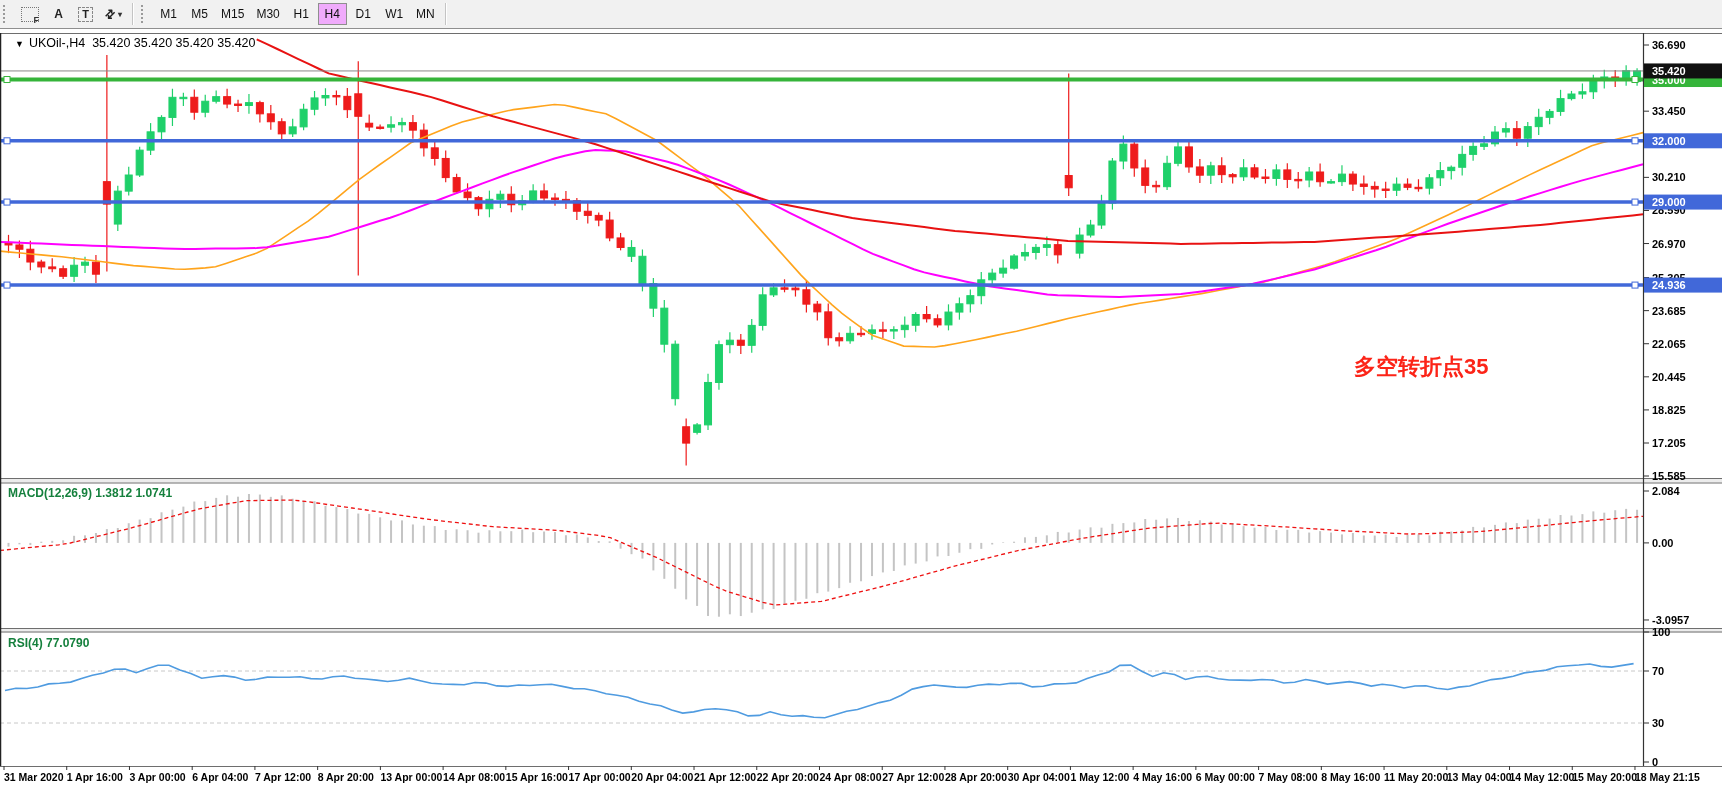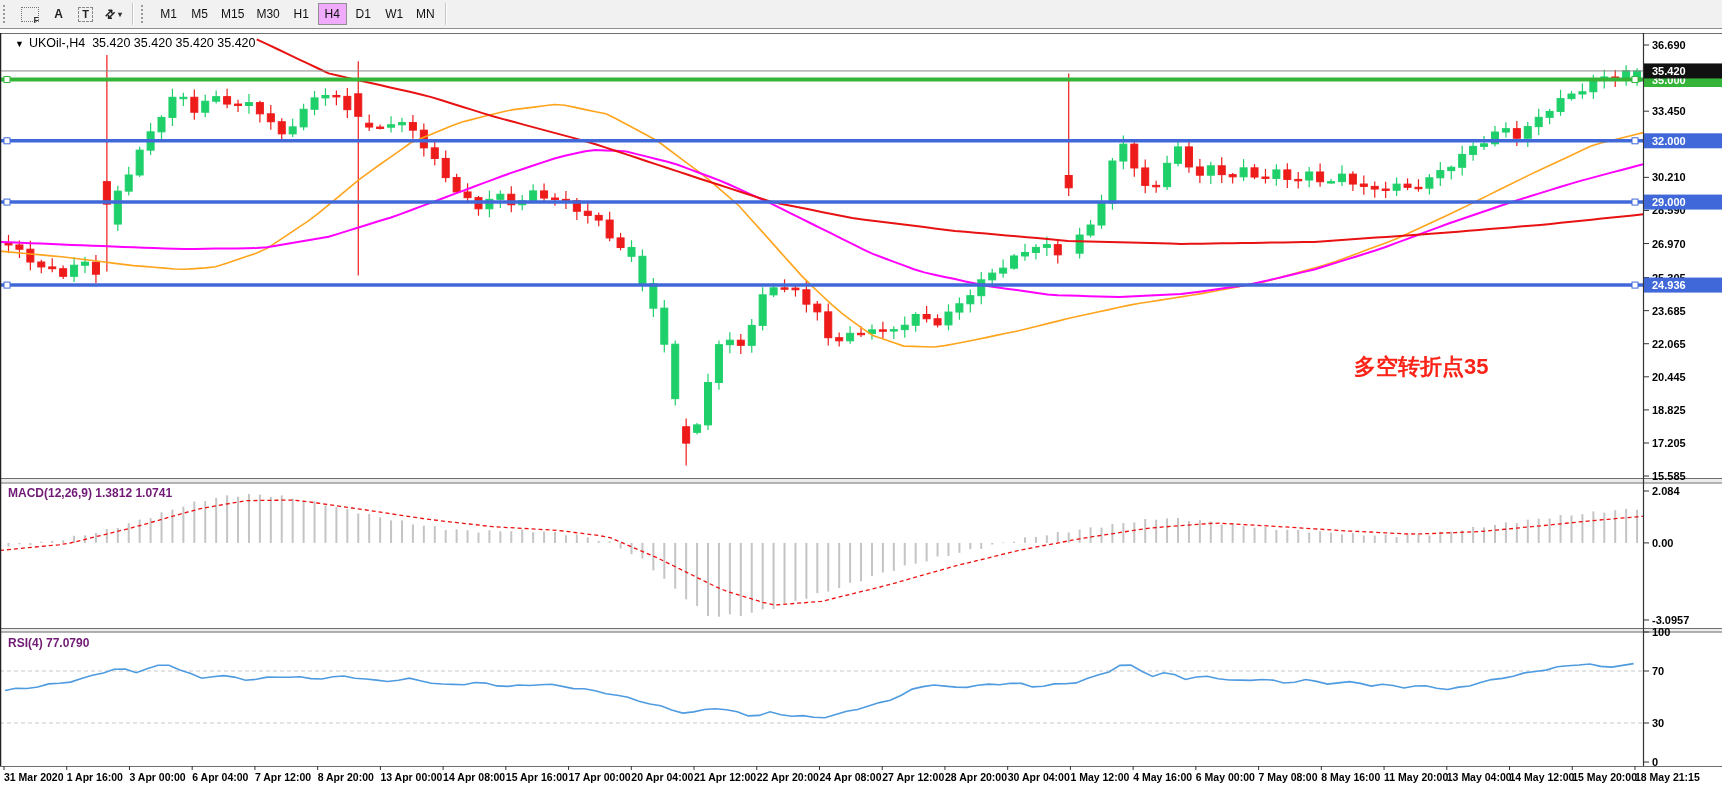--- a/index.html
+++ b/index.html
@@ -18,21 +18,21 @@
   .sep{width:1px;height:22px;background:#c4c4c4;border-right:1px solid #fff;margin:0 4px;}
   .ficon{width:16px;height:13px;border:1px dotted #777;position:relative;}
   .ficon span{position:absolute;right:-1px;bottom:-4px;font-size:9px;font-weight:bold;color:#333;}
   .dashedbox{border:1px dashed #888;font-size:11px;line-height:13px;padding:0 3px;font-weight:bold;}
   .rot45{display:inline-block;transform:rotate(-45deg);font-size:12px;}
   .dd{font-size:8px;margin-left:3px;color:#333;}
   .tfgroup{display:flex;align-items:center;}
   
   .chart-title{position:absolute;left:15px;top:36px;font-size:12.5px;font-weight:normal;color:#000;z-index:5;}
   .chart-title .tri{font-size:9px;margin-right:5px;}
-  .ind-label{position:absolute;left:8px;font-size:12px;font-weight:bold;color:#701a75;z-index:5;}
+  .ind-label{position:absolute;left:8px;font-size:12px;font-weight:bold;color:#15803d;z-index:5;}
   .ind-label.macd{top:486px;}
   .ind-label.rsi{top:636px;}
   .annotation{position:absolute;left:1354px;top:352px;font-size:22px;font-weight:bold;
               color:#fc2418;z-index:6;white-space:nowrap;
               font-family:"Liberation Sans","DejaVu Sans",sans-serif;}
   svg{position:absolute;top:0;left:0;}
   svg text{font-family:"Liberation Sans","DejaVu Sans",sans-serif;}
 </style>
 </head>
 <body>

